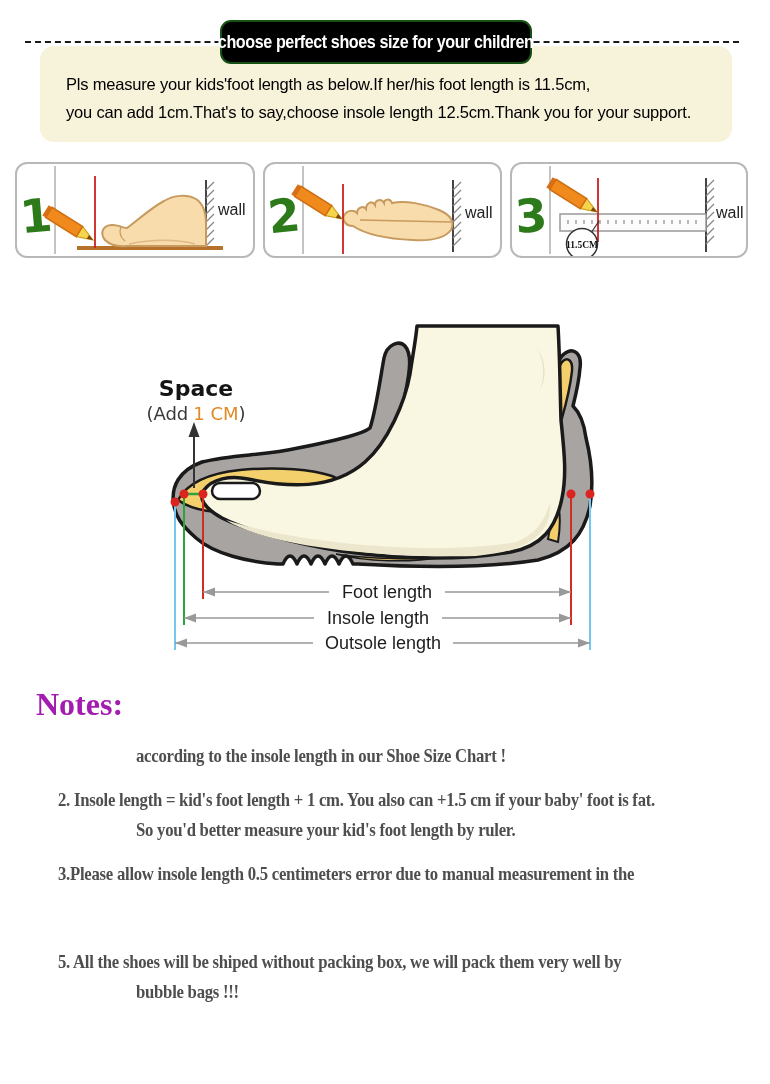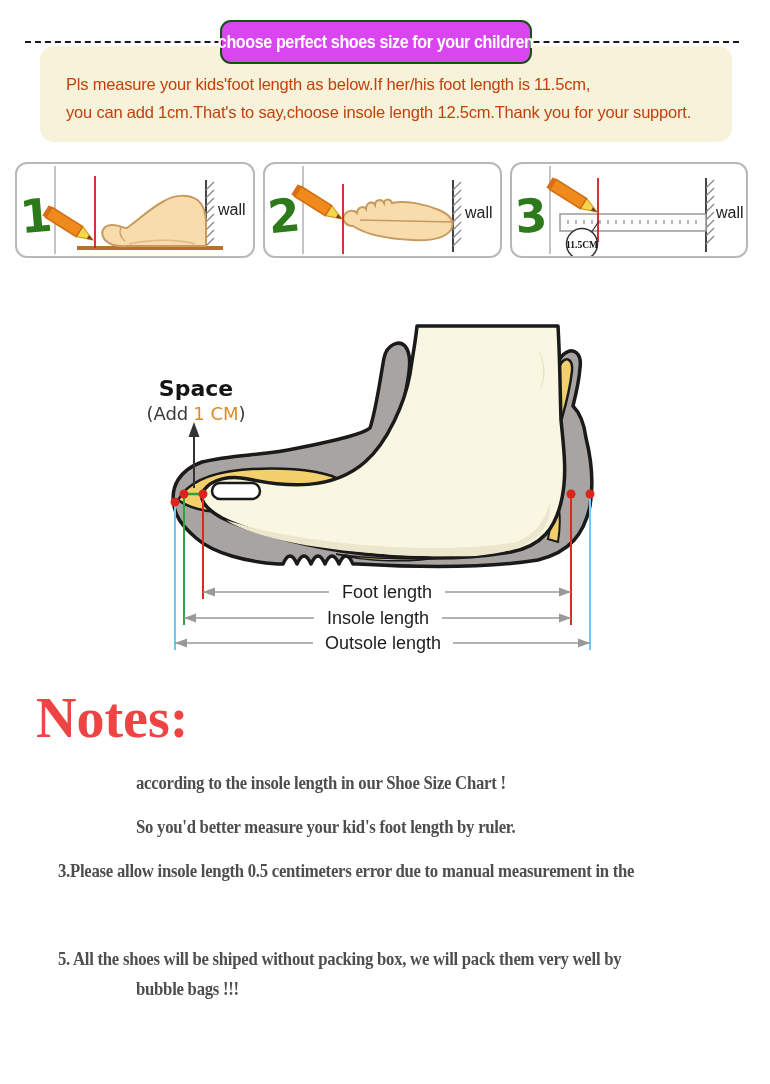--- a/index.html
+++ b/index.html
@@ -2,47 +2,47 @@
 <html><head>
 <meta charset="utf-8">
 <style>
   html,body{margin:0;padding:0;background:#ffffff;}
   .page{position:relative;width:770px;height:1084px;background:#ffffff;overflow:hidden;
         font-family:"Liberation Sans",sans-serif;}
   
   .dashline{position:absolute;left:25px;top:41px;width:714px;height:0;
             border-top:2px dashed #1a1a1a;z-index:1;}
   .banner{position:absolute;left:220px;top:20px;width:308px;height:40px;z-index:2;
-          background:#d946ef;border:2px solid #155112;border-radius:11px;
+          background:#000000;border:2px solid #155112;border-radius:11px;
           display:flex;align-items:center;justify-content:center;}
   .banner span{color:#ffffff;font-weight:bold;font-size:19px;letter-spacing:-0.5px;
           white-space:nowrap;display:inline-block;transform:scaleX(.85);}
   
   .intro{position:absolute;left:40px;top:46px;width:692px;height:96px;
          background:#f7f2da;border-radius:14px;z-index:0;}
-  .intro .txt{position:absolute;left:26px;top:24px;color:#c2410c;font-size:16.5px;
+  .intro .txt{position:absolute;left:26px;top:24px;color:#000000;font-size:16.5px;
          line-height:28px;white-space:nowrap;letter-spacing:-0.2px;}
   
   .step{position:absolute;top:162px;height:96px;background:#fff;
         border:2px solid #b8b8b8;border-radius:12px;box-sizing:border-box;}
   .step svg{position:absolute;left:0;top:0;}
   #step1{left:15px;width:240px;}
   #step2{left:263px;width:239px;}
   #step3{left:510px;width:238px;}
   .num{font-family:"DejaVu Sans",sans-serif;font-weight:bold;fill:#2c7a1a;font-size:46px;}
   .wall-t{font-size:16px;fill:#222;font-family:"Liberation Sans",sans-serif;}
   
   .diagram{position:absolute;left:108px;top:310px;width:560px;height:360px;}
   .mlabel{font-size:18px;fill:#1c1c1c;font-family:"Liberation Sans",sans-serif;}
   .space-t{font-family:"DejaVu Sans",sans-serif;font-weight:bold;font-size:22px;fill:#141414;}
   .add-t{font-family:"DejaVu Sans",sans-serif;font-size:18px;fill:#3a3a3a;}
   
   .notes{position:absolute;left:36px;top:686px;width:710px;color:#4e4e4e;
          font-family:"Liberation Serif",serif;font-weight:bold;}
-  .notes h2{margin:0 0 18px 0;font-size:56px;letter-spacing:0;color:#ef4444;}
+  .notes h2{margin:0 0 18px 0;font-size:32px;letter-spacing:0;color:#a21caf;}
   .note{margin-bottom:14px;font-size:19px;line-height:30px;}
   .note div{white-space:nowrap;}
   .note .l1{margin-left:22px;}
   .note .l2{margin-left:100px;}
   .note .l2:empty{display:none;margin:0;}
   .note span{display:inline-block;transform:scaleX(.88);transform-origin:0 50%;
              white-space:nowrap;letter-spacing:-0.3px;}
 </style>
 </head>
 <body>
@@ -273,20 +273,21 @@
       </g>
     </svg>
   </div>
 
   <div class="notes">
     <h2>Notes:</h2>
     <div class="note">
       <div class="l2"><span>according to the insole length in our Shoe Size Chart !</span></div>
     </div>
     <div class="note">
+      <div class="l1"><span>2. Insole length = kid's foot length + 1 cm. You also can +1.5 cm if your baby' foot is fat.</span></div>
       <div class="l2"><span>So you'd better measure your kid's foot length by ruler.</span></div>
     </div>
     <div class="note">
       <div class="l1"><span>3.Please allow insole length 0.5 centimeters error due to manual measurement in the</span></div>
     </div>
     <div class="note">
       <div class="l2"><span></span></div>
     </div>
     <div class="note">
       <div class="l1"><span>5. All the shoes will be shiped without packing box, we will pack them very well by</span></div>

